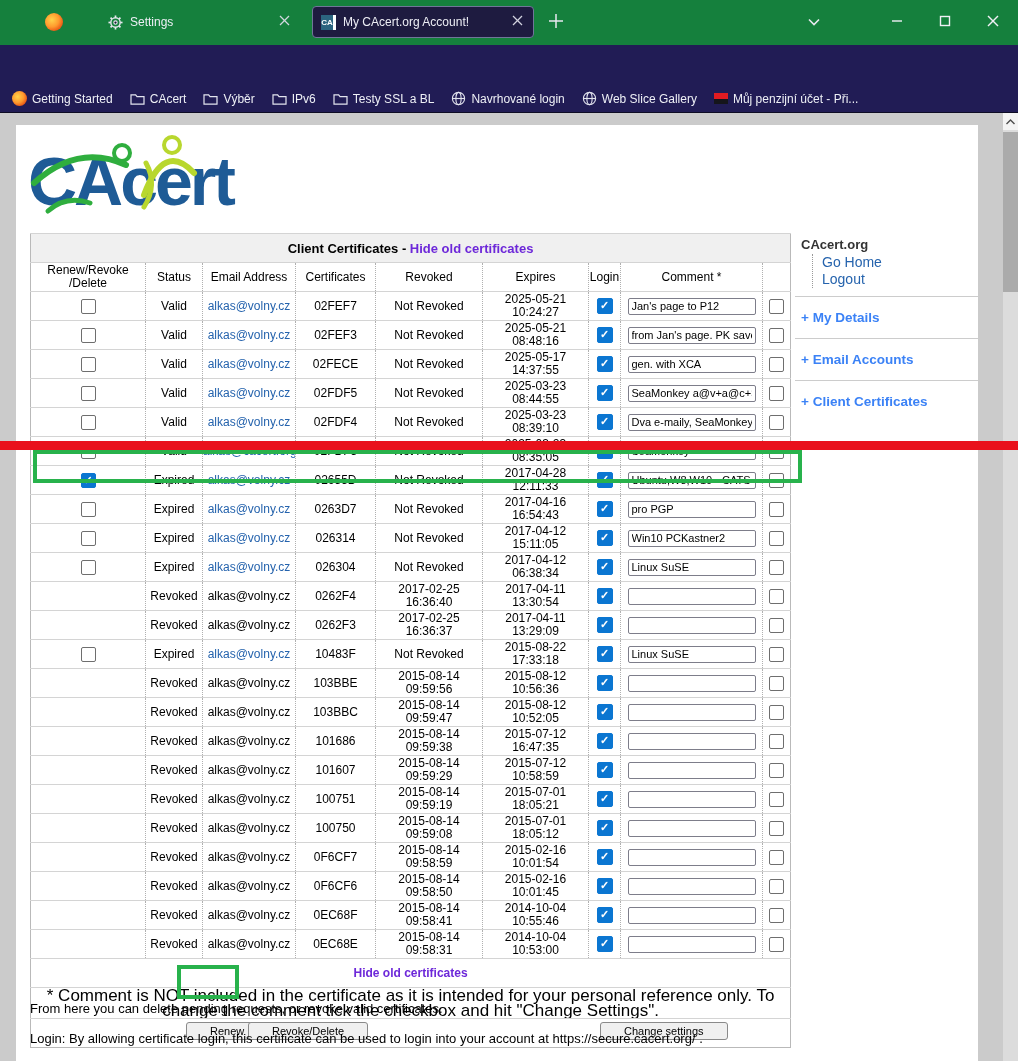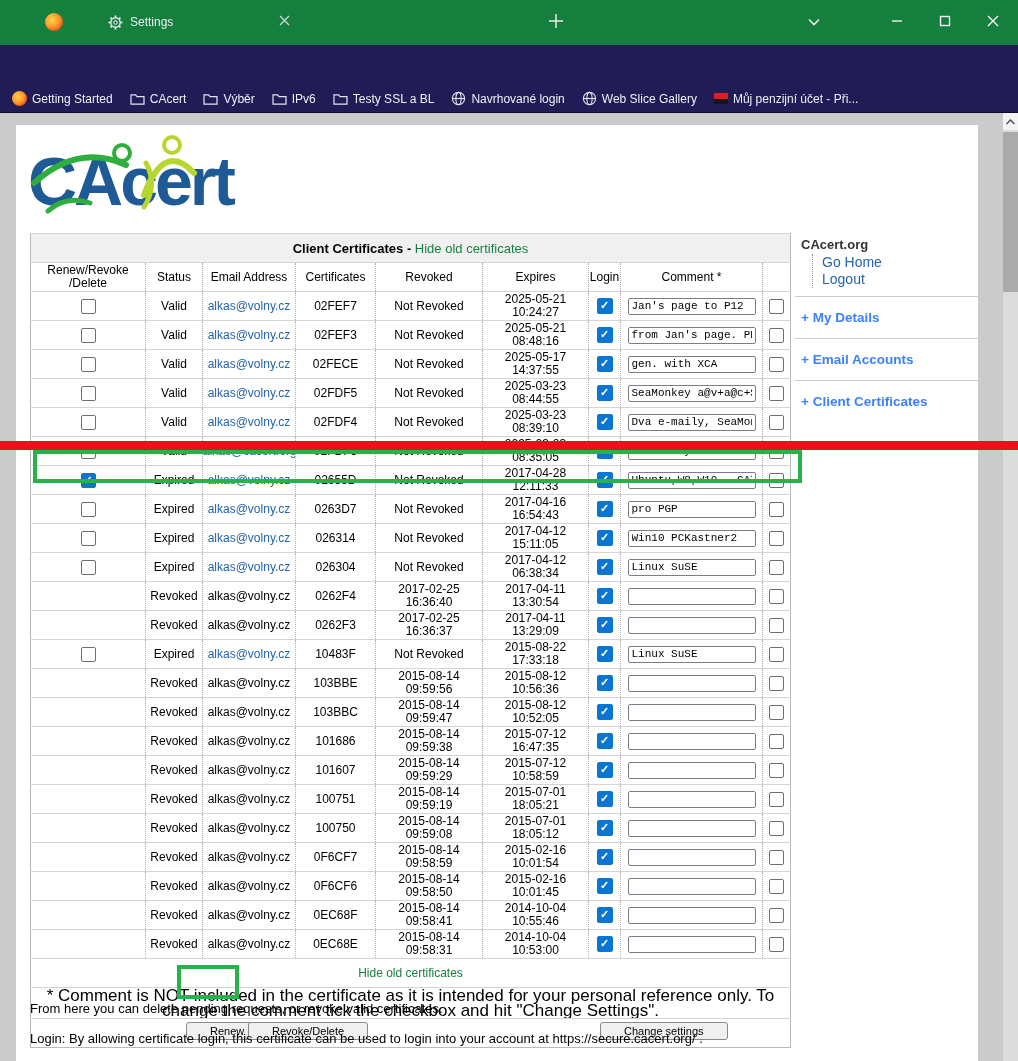--- a/index.html
+++ b/index.html
@@ -50,30 +50,30 @@
 
   .logo{position:absolute;left:10px;top:8px}
 
   .certtable{position:absolute;left:14px;top:108px;width:760px;border-collapse:collapse;
              table-layout:fixed;font-size:12px;color:#000;border:1px solid #b9b9b9}
   .certtable td,.certtable th{border-left:1px dotted #b0b0b0;border-top:1px solid #d4d4d4;
              padding:0;text-align:center;overflow:hidden}
   .certtable th{font-weight:normal;height:28px;white-space:pre-line;line-height:13px}
   .certtable td{height:28px}
   .t-title{height:20px;background:#f0f0f0;font-weight:bold;font-size:13px}
-  .blu{color:#15803d;text-decoration:none;font-weight:normal}
+  .blu{color:#6d28d9;text-decoration:none;font-weight:bold}
   .elink{color:#2563ad;text-decoration:none}
   .d2{line-height:13px}
   .cb{display:inline-block;width:13px;height:13px;background:#fff;border:1px solid #6e6e6e;
       border-radius:2px;vertical-align:middle;position:relative}
   .cb-lg{width:14px;height:14px}
   .cb.checked{background:#0b76d1;border-color:#0b76d1}
   .cb.checked::after{content:"\2713";position:absolute;left:0;top:0;width:100%;height:100%;
       color:#fff;font-size:11px;line-height:13px;font-weight:bold}
-  .cmt{width:120px;height:15px;font-size:11px;font-family:Liberation Mono, monospace;
+  .cmt{width:120px;height:15px;font-size:11px;font-family:Liberation Sans, sans-serif;
        border:1px solid #7d7d8a;border-radius:2px;padding:0 3px;vertical-align:middle}
   .t-link{height:16px;font-size:12px}
   .t-note{height:32px;font-size:17px;line-height:15px;padding:0 6px}
   .t-btns{height:22px;position:relative}
   .wbtn{position:absolute;top:3px;height:18px;padding:0 23px;font-size:11px;background:#f0f0f0;
         border:1px solid #8a8a8a;border-radius:3px;font-family:"Liberation Sans",sans-serif}
   .btn-renew{left:155px}.btn-revoke{left:217px}.btn-change{left:569px}
 
   .sidebar{position:absolute;left:779px;top:110px;width:183px;color:#333}
   .sb-title{font-weight:bold;font-size:13px;padding:2px 0 2px 6px;color:#333}
@@ -123,20 +123,34 @@
     <span class="tab-close">
       <svg width="11" height="11" viewBox="0 0 11 11">
           <g stroke="#dcdce8" stroke-width="1.3">
         <line x1="1" y1="1" x2="10" y2="10"></line>
             <line x1="10" y1="1" x2="1" y2="10"></line>
           </g>
         </svg>
     </span>
   </div>
 
+  <div class="tab tab-active">
+    <span class="ca-fav">
+      <span>CA</span>
+    </span>
+    <span class="tab-label">My CAcert.org Account!</span>
+    <span class="tab-close">
+      <svg width="11" height="11" viewBox="0 0 11 11">
+          <g stroke="#dcdce8" stroke-width="1.3">
+        <line x1="1" y1="1" x2="10" y2="10"></line>
+            <line x1="10" y1="1" x2="1" y2="10"></line>
+          </g>
+        </svg>
+    </span>
+  </div>
 
   <span class="newtab">
     <svg width="16" height="16" viewBox="0 0 16 16">
         <g stroke="#e8e8f0" stroke-width="1.5">
       <line x1="8" y1="1" x2="8" y2="15"></line>
           <line x1="1" y1="8" x2="15" y2="8"></line>
         </g>
       </svg>
   </span>
 

